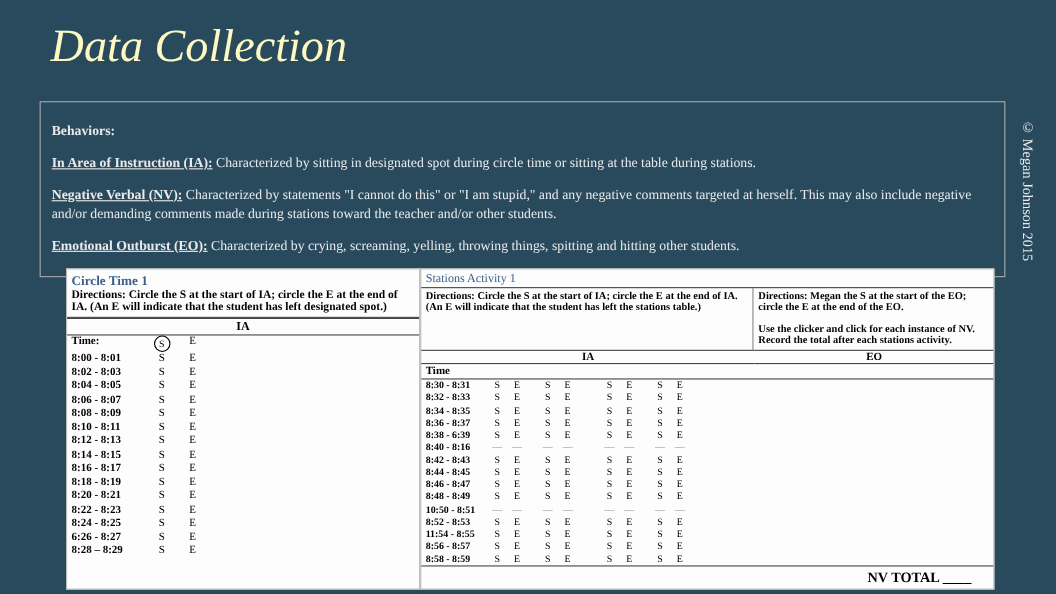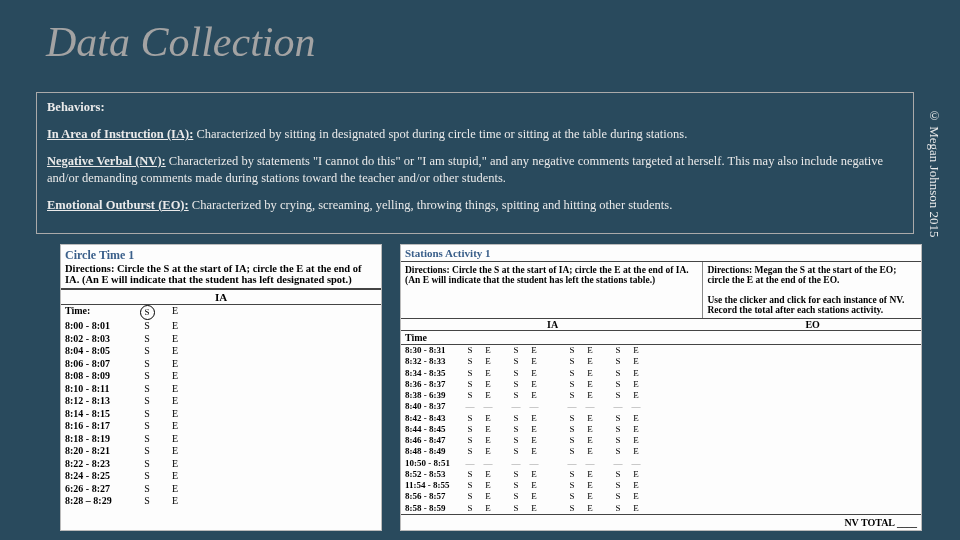--- a/index.html
+++ b/index.html
@@ -1,21 +1,21 @@
 <!DOCTYPE html>
 <html><head>
 <meta charset="utf-8">
 <style>
 html,body{margin:0;padding:0;width:960px;height:540px;background:#294a5d;font-family:"Times New Roman",serif;color:#000;overflow:hidden}
 .slide{position:relative;width:960px;height:540px}
-.title{position:absolute;left:46px;top:18px;color:#a3a3a3;font-style:italic;font-size:42px;font-family:"Times New Roman",serif}
+.title{position:absolute;left:46px;top:18px;color:#fef9c3;font-style:italic;font-size:42px;font-family:"Times New Roman",serif}
 .box{position:absolute;left:36px;top:92px;width:856px;border:1px solid #aaa;background:transparent;padding:6px 10px 10px 10px;color:#eaeaea;font-size:12.5px;line-height:1.35}
-.box p{margin:0 0 10px 0}
+.box p{margin:12px 0 10px 0}
 .copyright{position:absolute;right:18px;top:108px;color:#eaeaea;font-size:13px;writing-mode:vertical-rl}
-.sheets{position:absolute;left:60px;top:244px;display:flex;gap:18px}
+.sheets{position:absolute;left:60px;top:244px;display:flex;}
 .sheet{background:#fdfdfd;border:1px solid #bbb;font-family:"Times New Roman",serif}
 .sheet1{width:320px;font-size:11px}
 .sheet2{width:520px;font-size:10px}
 .hdr{border-bottom:1.5px solid #444;padding:3px 4px}
 .hdr .t{color:#3a5f8a;font-weight:bold;font-size:12px}
 .hdr .d{font-size:10.5px}
 .split{display:flex}
 .col{border-left:1px solid #888;padding:3px 4px;font-size:9.5px;flex:1}
 .col:first-child{border-left:none}
 .ia-lbl{text-align:center;font-weight:bold;border-top:1px solid #444;border-bottom:1px solid #444;padding:1px 0;font-size:11px}
@@ -23,21 +23,21 @@
 .row{display:flex;font-size:10px;line-height:1.25}
 .row .tm{width:68px;font-weight:bold}
 .row .c{width:28px;text-align:center}
 .row2{display:flex;font-size:9px;line-height:1.25}
 .row2 .tm{width:56px;font-weight:bold}
 .row2 .c{width:18px;text-align:center}
 .row2 .g{width:10px}
 .s2-ia{display:flex}
 .s2-ia .cc{flex:1;text-align:center;font-weight:bold;border-top:1px solid #444;border-bottom:1px solid #444;font-size:10px}
 .circ{display:inline-block;border:1px solid #000;border-radius:50%;width:13px;height:13px;line-height:12px;text-align:center;font-size:9px}
-.nv{border-top:1px solid #444;text-align:right;font-size:10px;padding:2px 4px;font-weight:bold}
+.nv{border-top:1px solid #444;text-align:right;font-size:13px;padding:2px 20px;font-weight:bold}
 .dash{color:#888}
 </style>
 </head>
 <body>
 
 <div class="slide">
   <div class="title">Data Collection</div>
   <div class="copyright">© Megan Johnson 2015</div>
 
   <div class="box">
@@ -133,21 +133,21 @@
           </div>
           <div class="row">
             <div class="tm">8:28 – 8:29</div>
             <div class="c">S</div>
             <div class="c">E</div>
           </div>
         </div>
     </div>
 
     <div class="sheet sheet2">
-      <div style="border-bottom:1px solid #444;padding:2px 4px"><span class="t" style="color:#3a5f8a;font-weight:bold;font-size:11px">Stations Activity 1</span></div>
+      <div style="border-bottom:1px solid #444;padding:2px 4px"><span class="t" style="color:#3a5f8a;font-weight:normal;font-size:11px">Stations Activity 1</span></div>
       <div class="split">
         <div class="col" style="flex:1.4">
           <b>Directions:  Circle the S at the start of IA; circle the E at the end of IA.  (An E will indicate that the student has left the stations table.)</b>
         </div>
         <div class="col">
           <b>Directions: Megan the S at the start of the EO; circle the E at the end of the EO.</b><br><br>
           <b>Use the clicker and click for each instance of NV. Record the total after each stations activity.</b>
         </div>
       </div>
       <div class="s2-ia">
@@ -220,21 +220,21 @@
             <div class="c">S</div>
             <div class="c">E</div>
             <div class="g" style="width:20px"></div>
             <div class="c">S</div>
             <div class="c">E</div>
             <div class="g"></div>
             <div class="c">S</div>
             <div class="c">E</div>
           </div>
           <div class="row2">
-            <div class="tm">8:40 - 8:37</div>
+            <div class="tm">8:40 - 8:16</div>
             <div class="c"><span class="dash">—</span></div>
             <div class="c"><span class="dash">—</span></div>
             <div class="g"></div>
             <div class="c"><span class="dash">—</span></div>
             <div class="c"><span class="dash">—</span></div>
             <div class="g" style="width:20px"></div>
             <div class="c"><span class="dash">—</span></div>
             <div class="c"><span class="dash">—</span></div>
             <div class="g"></div>
             <div class="c"><span class="dash">—</span></div>

